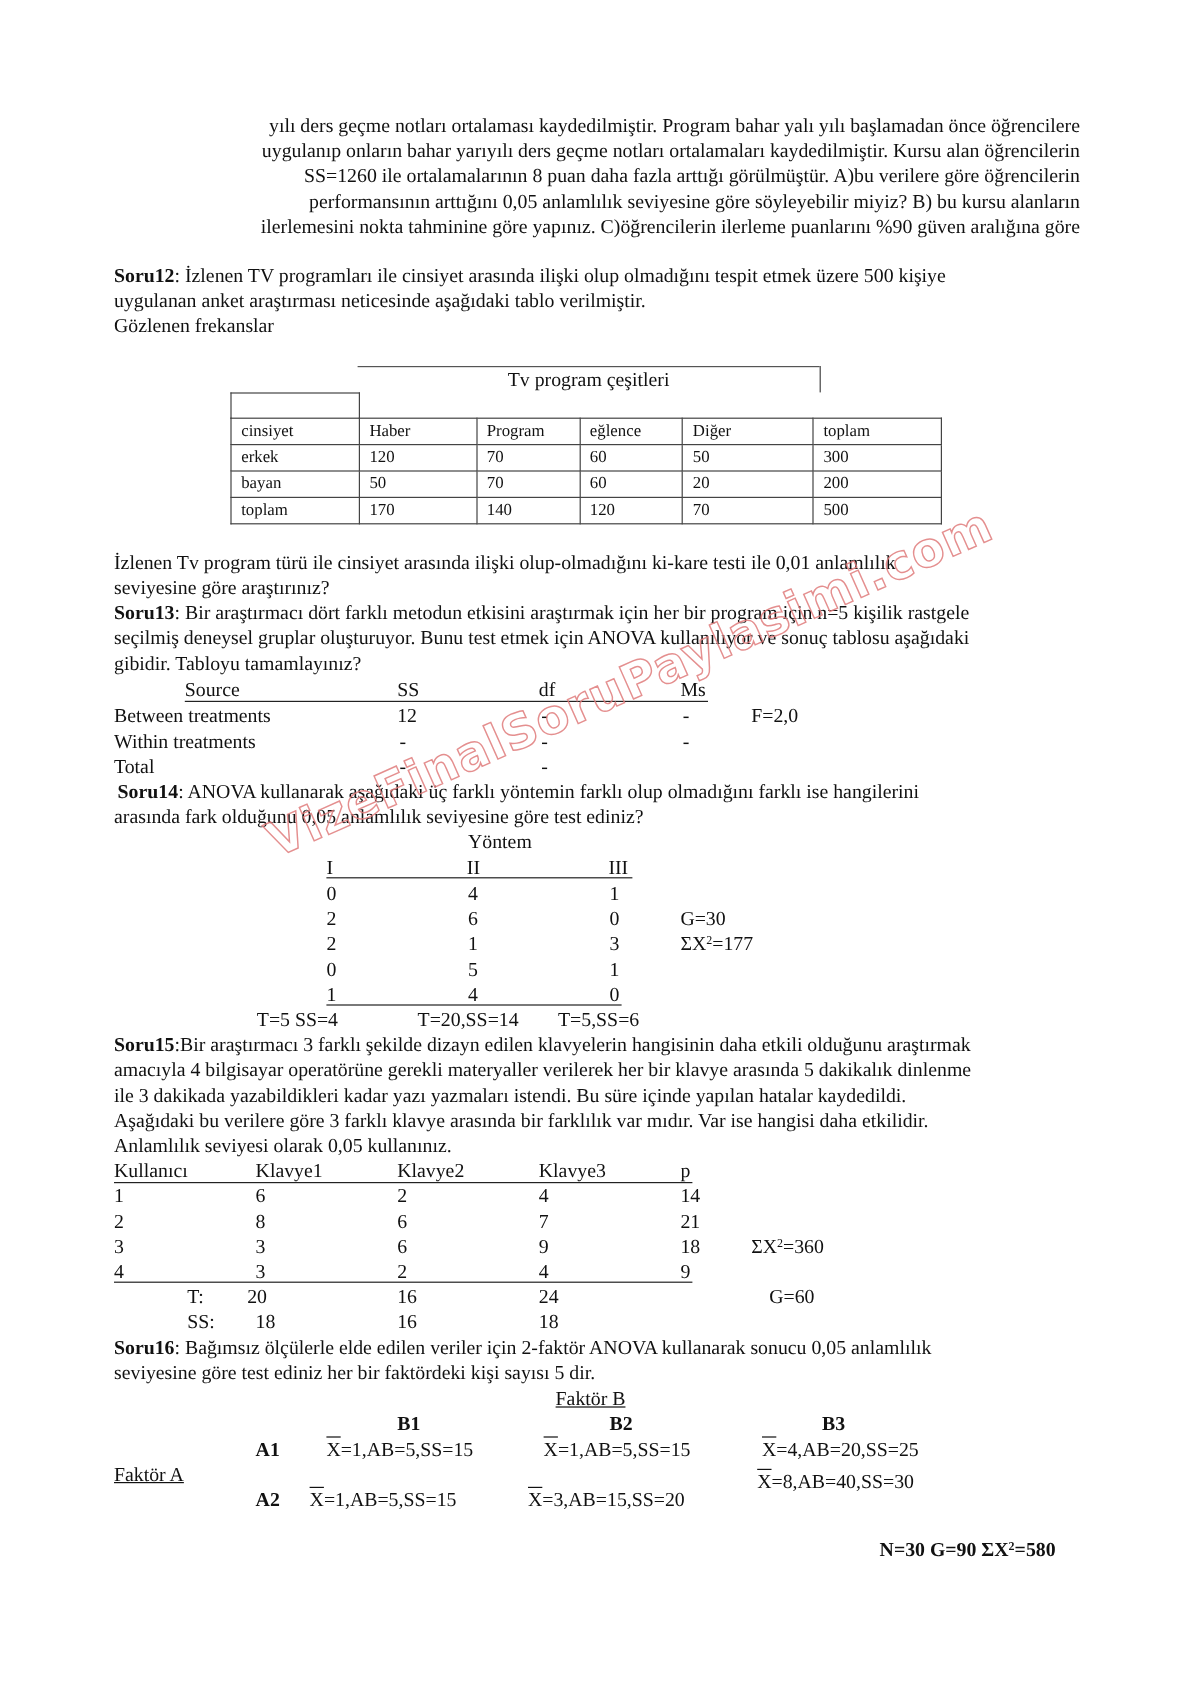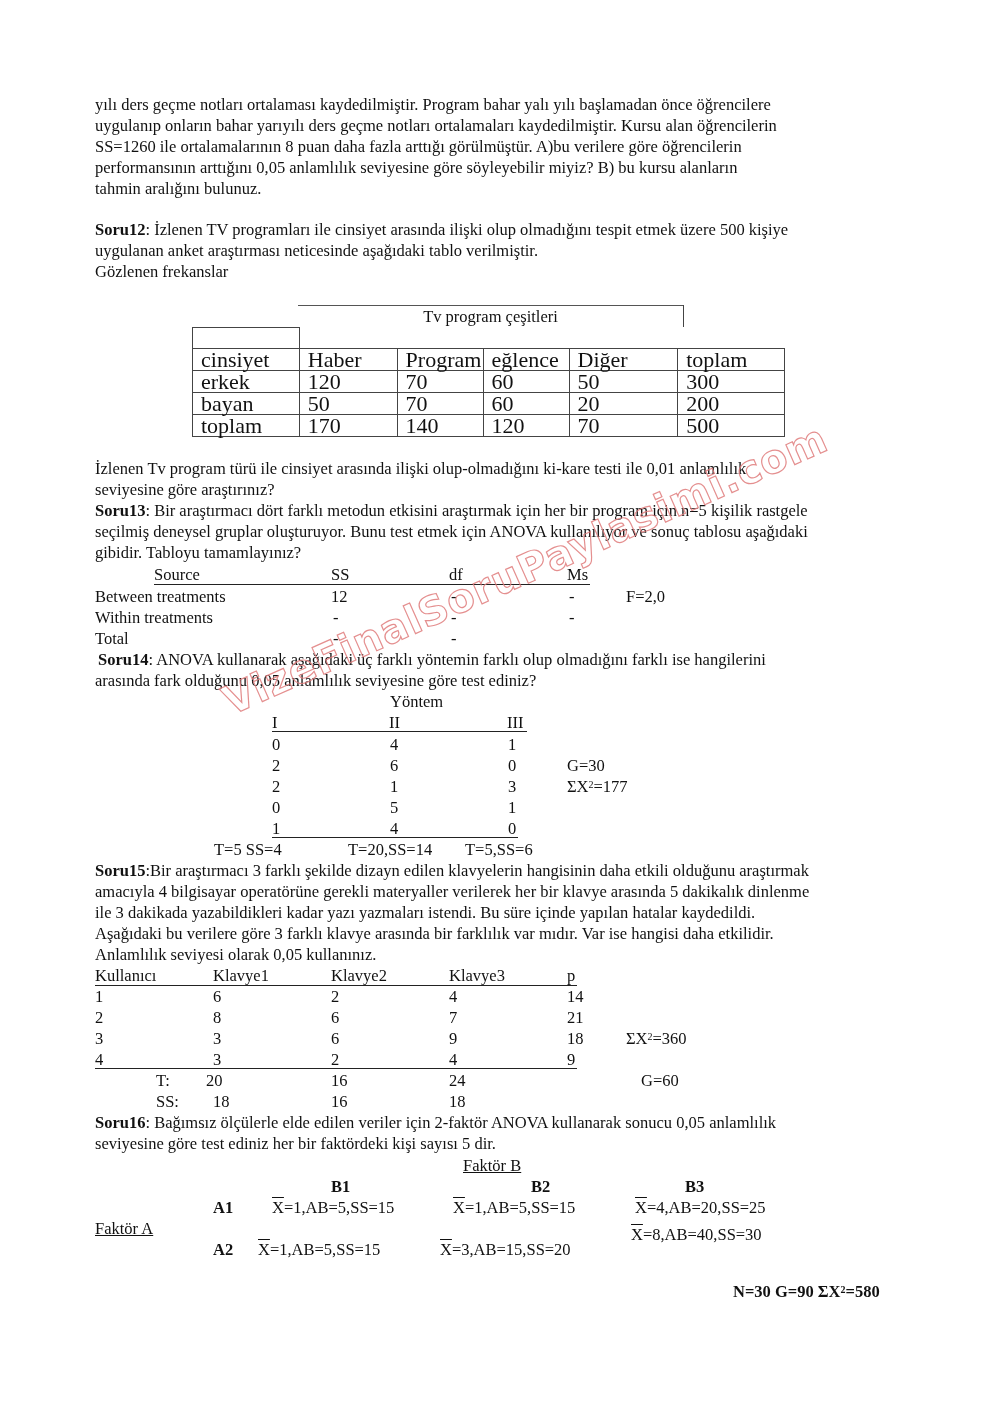--- a/index.html
+++ b/index.html
@@ -5,41 +5,41 @@
   html, body { margin:0; padding:0; background:#ffffff; }
   body { width:992px; height:1403px; position:relative; overflow:hidden;
          font-family:"Liberation Serif", "DejaVu Serif", serif; color:#111; font-size:16.5px; }
   .page { position:absolute; left:0; top:0; width:992px; height:1403px; }
   .abs { position:absolute; white-space:nowrap; line-height:20px; }
   .para { position:absolute; left:95px; width:805px; line-height:20.9px; font-size:16.5px; }
   .para b { font-weight:bold; }
   .u { text-decoration:underline;text-align:right; }
   .bold { font-weight:bold; }
   
-  .tvtbl { position:absolute; border-collapse:collapse; font-size:22px; }
+  .tvtbl { position:absolute; border-collapse:collapse; font-size:14px; }
   .tvtbl td { border:1px solid #444; padding:0 0 0 8px; height:21px; line-height:21px; }
   .hline { position:absolute; height:0; border-top:1.5px solid #222; }
   .vline { position:absolute; width:0; border-left:1px solid #444; }
   .sup { font-size:10px; vertical-align:top; position:relative; top:-2px; }
   .xbar { text-decoration:overline; }
   .watermark { position:absolute; left:225px; top:680px; font-family:"DejaVu Sans", sans-serif;
                font-weight:bold; font-size:40px; color:transparent; -webkit-text-stroke:1.2px #e07c7c;
                transform:rotate(-24deg); transform-origin:left center; letter-spacing:1px; opacity:0.85; }
 </style>
 </head>
 <body>
 
 <div class="page">
 
-  <div class="para" style="top:95px;">
+  <div class="para" style="top:95px;text-align:right;">
     <div>yılı ders geçme notları ortalaması kaydedilmiştir. Program bahar yalı yılı başlamadan önce öğrencilere</div>
     <div>uygulanıp onların bahar yarıyılı ders geçme notları ortalamaları kaydedilmiştir. Kursu alan öğrencilerin</div>
     <div>SS=1260 ile ortalamalarının 8 puan daha fazla arttığı görülmüştür. A)bu verilere göre öğrencilerin</div>
     <div>performansının arttığını 0,05 anlamlılık seviyesine göre söyleyebilir miyiz? B) bu kursu alanların</div>
-    <div>tahmin aralığını bulunuz.</div>
+    <div>ilerlemesini nokta tahminine göre yapınız. C)öğrencilerin ilerleme puanlarını %90 güven aralığına göre</div>
   </div>
 
   <div class="para" style="top:220px;">
     <div><b>Soru12</b><span>: İzlenen TV programları ile cinsiyet arasında ilişki olup olmadığını tespit etmek üzere 500 kişiye</span></div>
     <div>uygulanan anket araştırması neticesinde aşağıdaki tablo verilmiştir.</div>
     <div>Gözlenen frekanslar</div>
   </div>
 
   <div class="hline" style="left:298px; top:305px; width:385px; border-top:1px solid #555;"></div>
   <div class="vline" style="left:683px; top:305px; height:22px;"></div>
@@ -217,21 +217,21 @@
   </div>
 
   <div class="para" style="top:1113px;">
     <div><b>Soru16</b><span>: Bağımsız ölçülerle elde edilen veriler için  2-faktör ANOVA kullanarak  sonucu 0,05 anlamlılık</span></div>
     <div>seviyesine göre test ediniz her bir faktördeki kişi sayısı 5 dir.</div>
   </div>
 
   <div>
     <div class="abs u" style="left:463px; top:1156px;">Faktör B</div>
     <div class="abs bold" style="left:331px; top:1177px;">B1</div>
-    <div class="abs bold" style="left:508px; top:1177px;margin-left:23px;">B2</div>
+    <div class="abs bold" style="left:508px; top:1177px;">B2</div>
     <div class="abs bold" style="left:685px; top:1177px;">B3</div>
 
     <div class="abs bold" style="left:213px; top:1198px;">A1</div>
     <div class="abs" style="left:272px; top:1198px;"><span class="xbar">X</span><span>=1,AB=5,SS=15</span></div>
     <div class="abs" style="left:453px; top:1198px;"><span class="xbar">X</span><span>=1,AB=5,SS=15</span></div>
     <div class="abs" style="left:635px; top:1198px;"><span class="xbar">X</span><span>=4,AB=20,SS=25</span></div>
 
     <div class="abs u" style="left:95px; top:1219px;">Faktör A</div>
 
     <div class="abs bold" style="left:213px; top:1240px;">A2</div>

